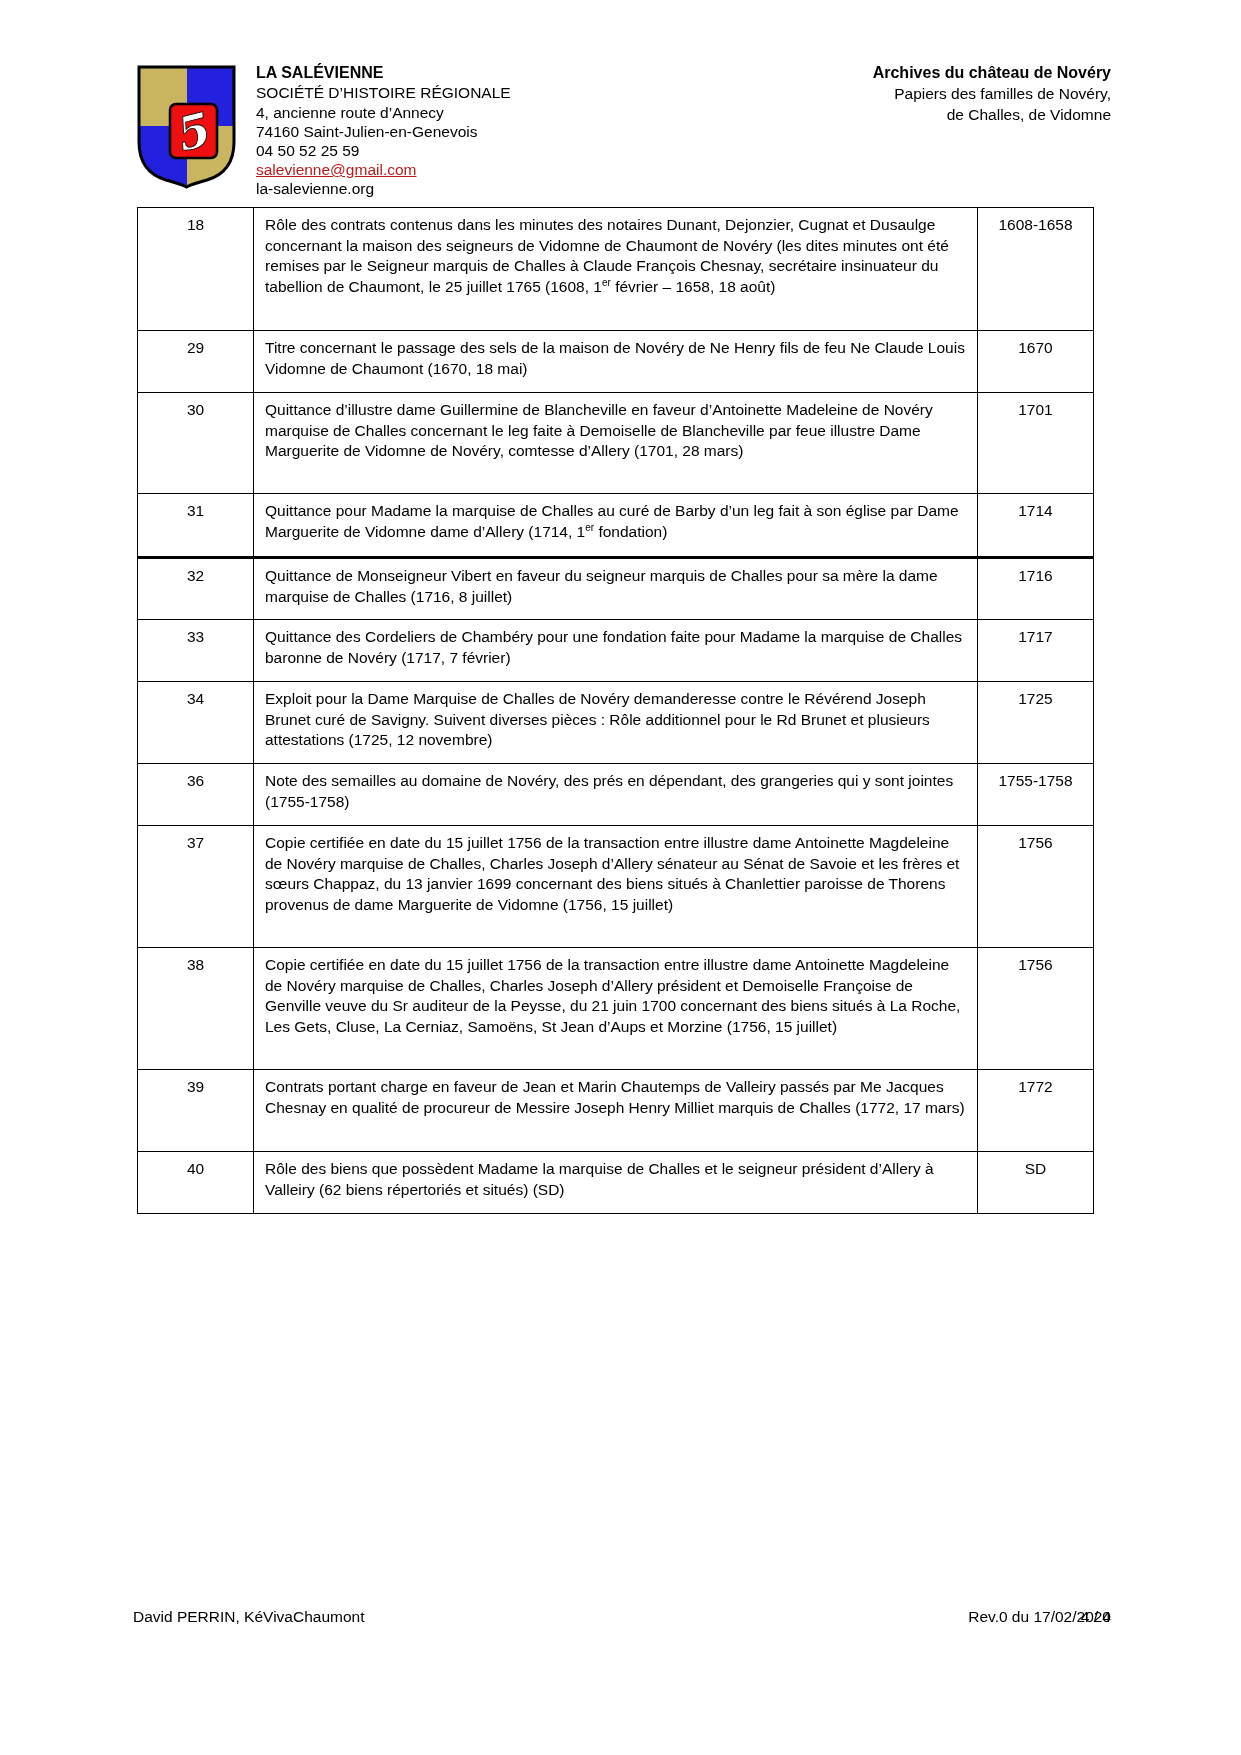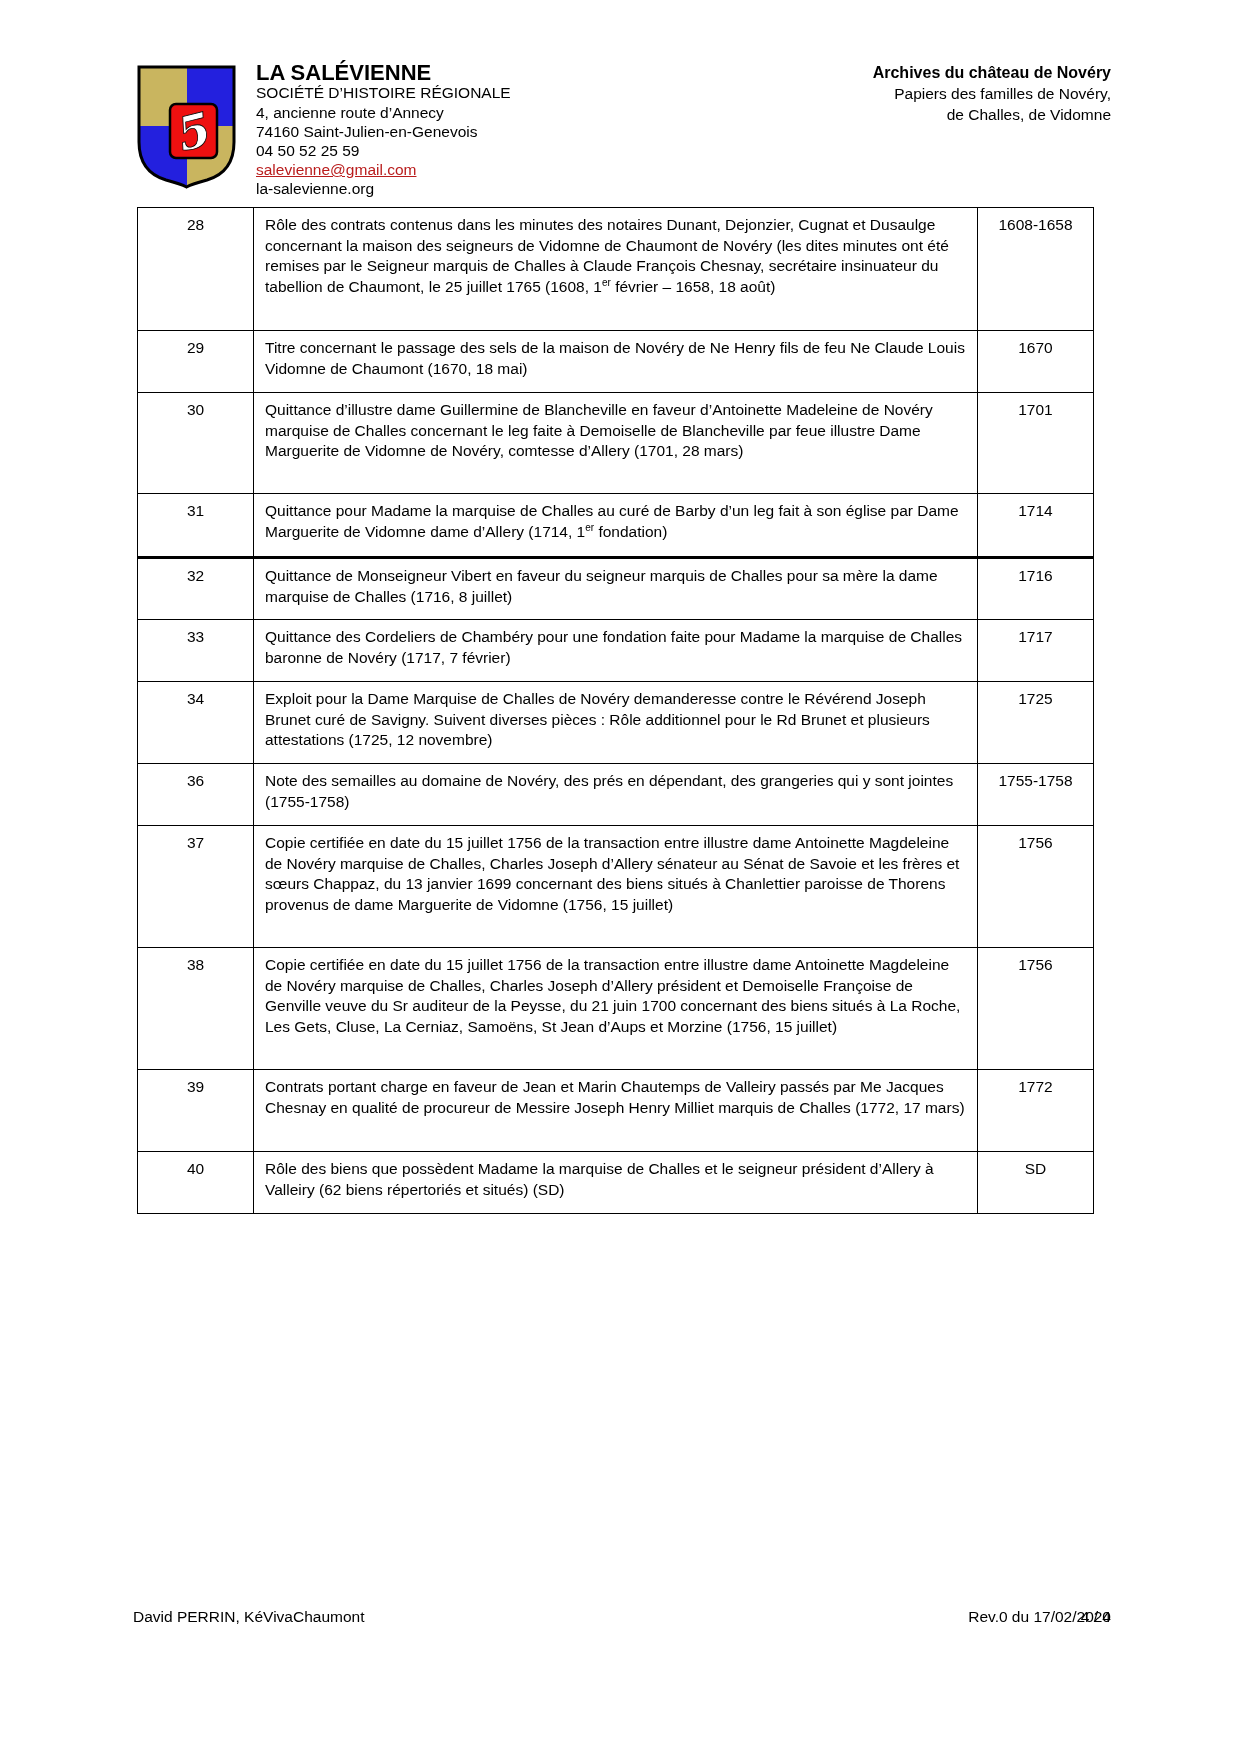--- a/index.html
+++ b/index.html
@@ -17,21 +17,21 @@
   .header {
     position: absolute;
     left: 133px;
     top: 62px;
     width: 978px;
     display: flex;
     align-items: flex-start;
   }
   .logo-wrap { width: 108px; flex: 0 0 auto; }
   .org-block { margin-left: 15px; font-size: 15.5px; line-height: 19px; }
-  .org-name { font-size: 22px; font-weight: bold; line-height: 21px; }
+  .org-name { font-size: 16px; font-weight: bold; line-height: 21px; }
   .org-sub { font-size: 15.5px; line-height: 20px; }
   .org-link a, .org-link span.link {
     color: #b91c1c;
     text-decoration: underline;
     cursor: pointer;
   }
   .title-block {
     margin-left: auto;
     text-align: right;
     font-size: 15.5px;
@@ -120,21 +120,21 @@
   </div>
 
   <table class="doc-table">
     <colgroup>
       <col style="width:116px">
       <col style="width:724px">
       <col style="width:116px">
     </colgroup>
     <tbody>
         <tr style="height: 123px;">
-          <td class="num">28</td>
+          <td class="num">18</td>
           <td class="desc"><span>Rôle des contrats contenus dans les minutes des notaires Dunant, Dejonzier, Cugnat et Dusaulge concernant la maison des seigneurs de Vidomne de Chaumont de Novéry (les dites minutes ont été remises par le Seigneur marquis de Challes à Claude François Chesnay, secrétaire insinuateur du tabellion de Chaumont, le 25 juillet 1765 (1608, 1</span><sup>er</sup><span> février – 1658, 18 août)</span></td>
           <td class="date">1608-1658</td>
         </tr>
         <tr style="height: 62px;">
           <td class="num">29</td>
           <td class="desc"><span>Titre concernant le passage des sels de la maison de Novéry de Ne Henry fils de feu Ne Claude Louis Vidomne de Chaumont (1670, 18 mai)</span></td>
           <td class="date">1670</td>
         </tr>
         <tr style="height: 101px;">
           <td class="num">30</td>

